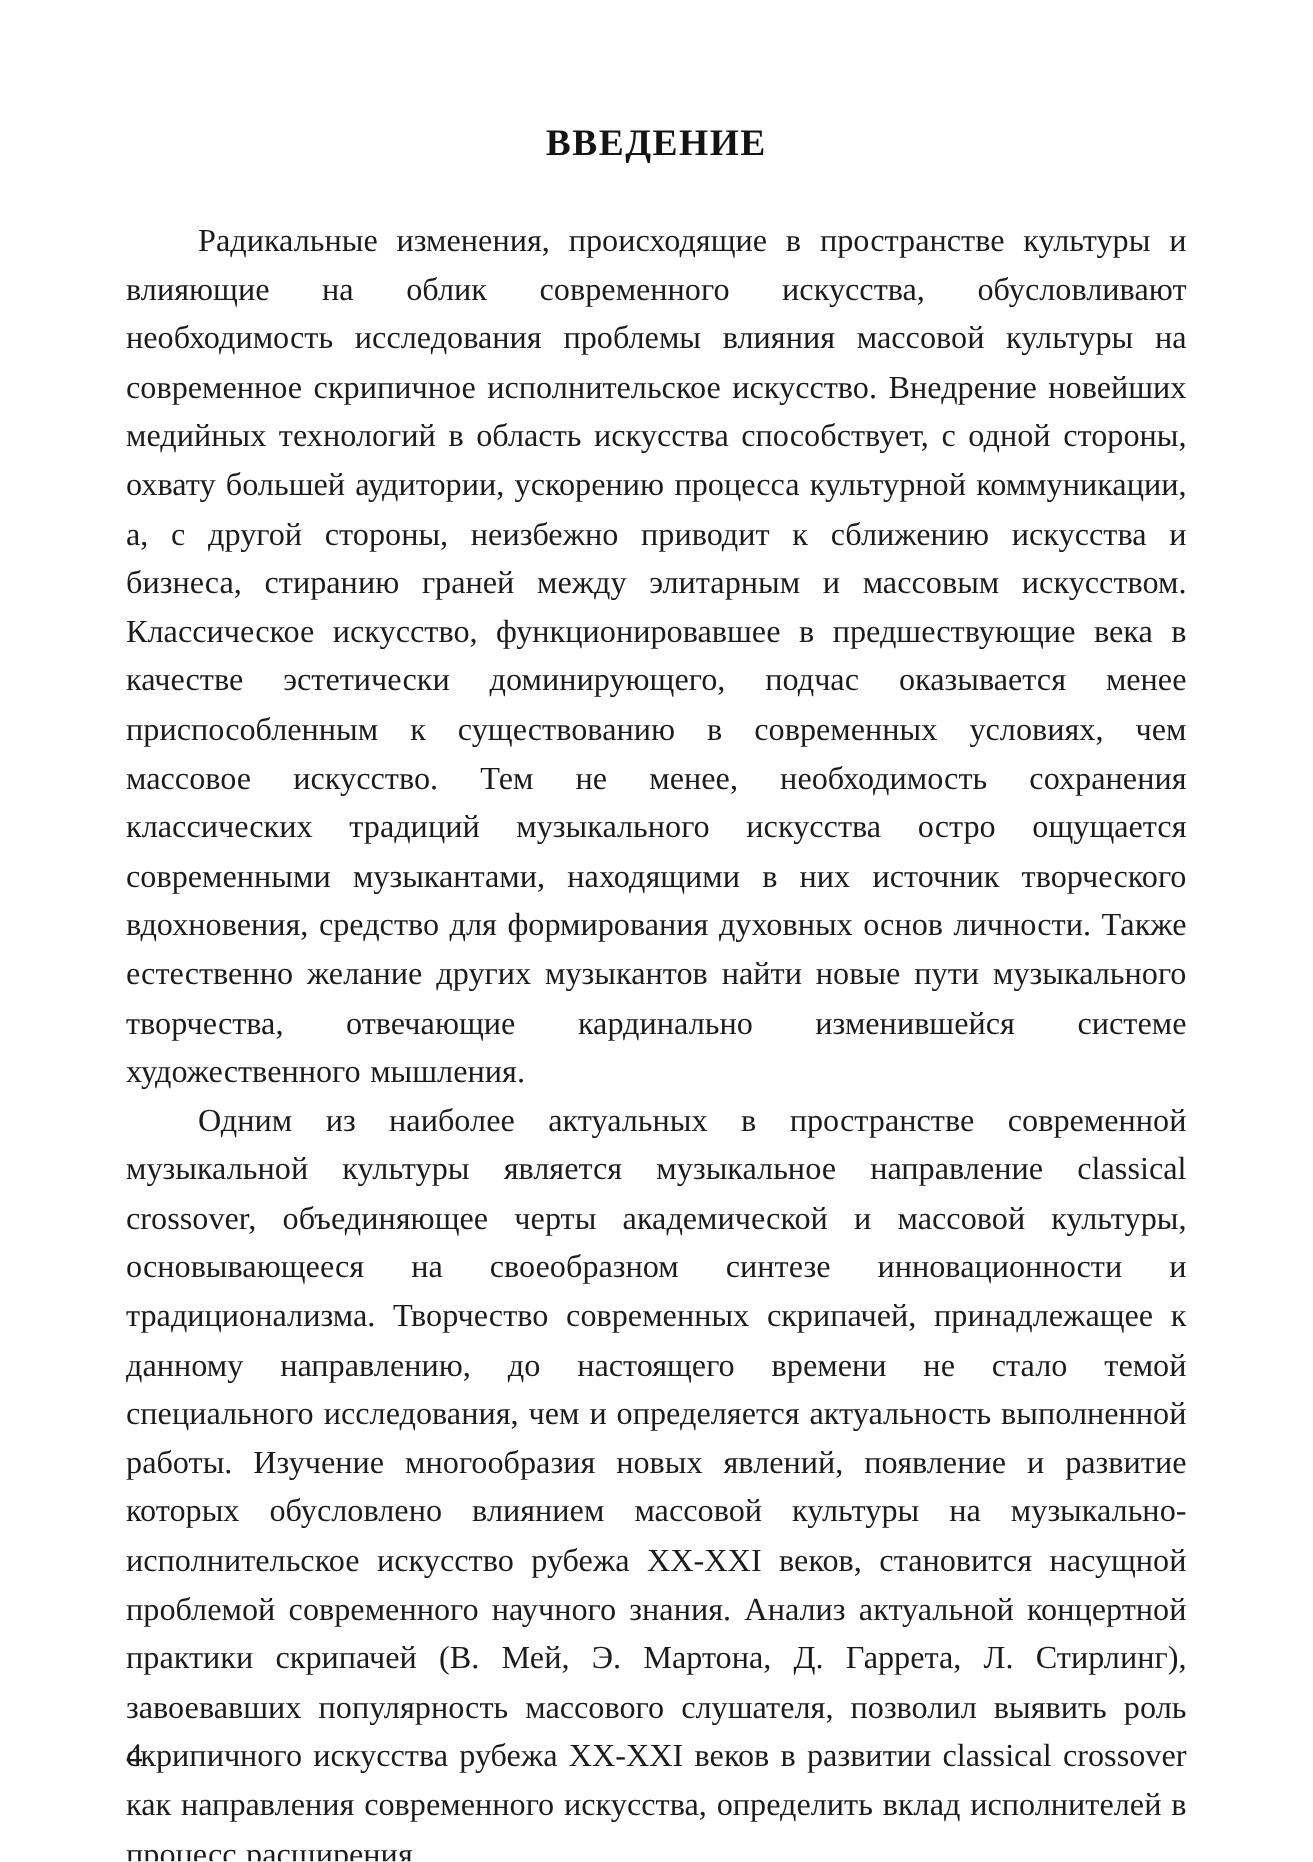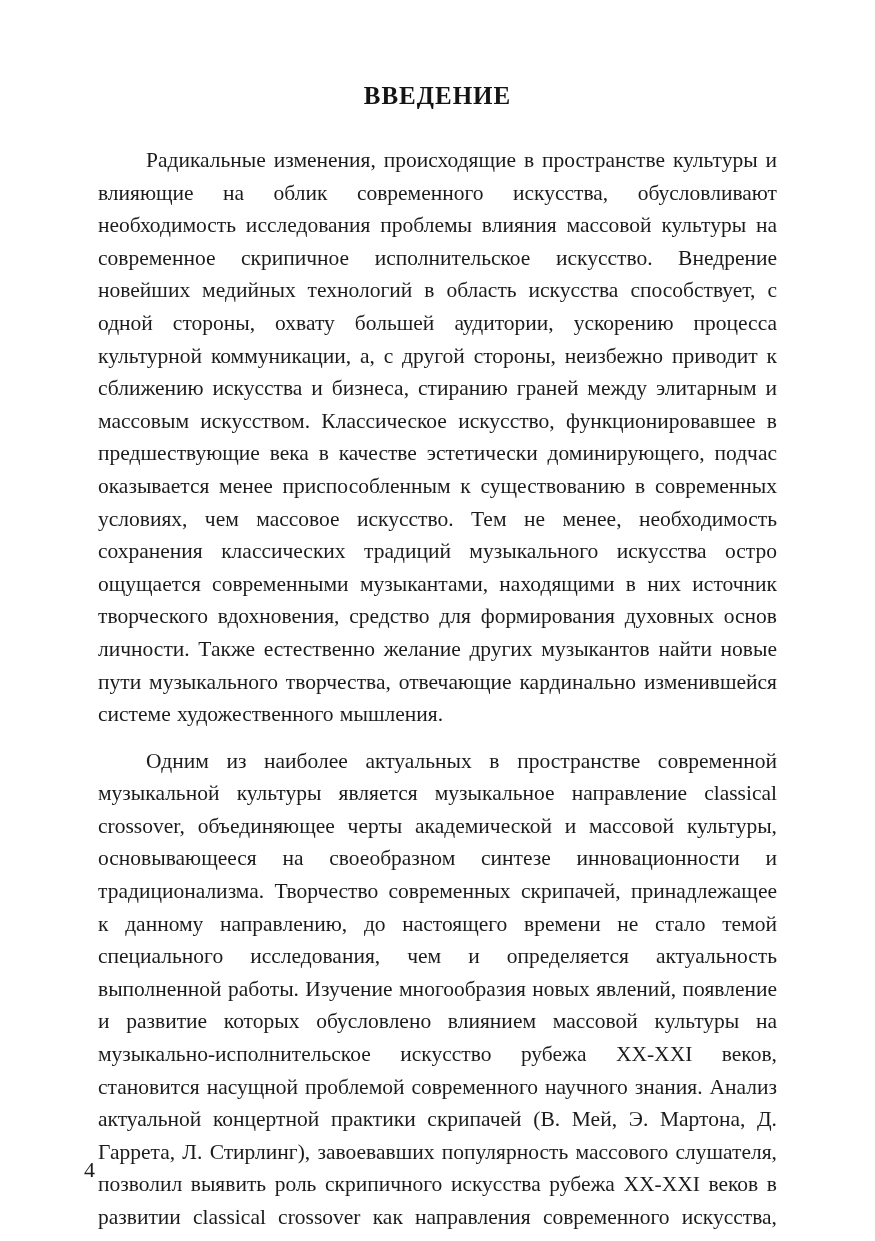--- a/index.html
+++ b/index.html
@@ -28,21 +28,21 @@
     text-align: center;
     font-weight: bold;
     font-size: 25px;
     letter-spacing: 1px;
     color: #141414;
   }
   .body-text {
     width: 707px;
   }
   .para {
-    margin: 14px;
+    margin: 0;
     font-size: 21.5px;
     line-height: 32.6px;
     text-align: justify;
     text-indent: 48px;
     color: #1b1b1b;
     word-spacing: 1px;
   }
   .page-number {
     position: absolute;
     left: 84px;

